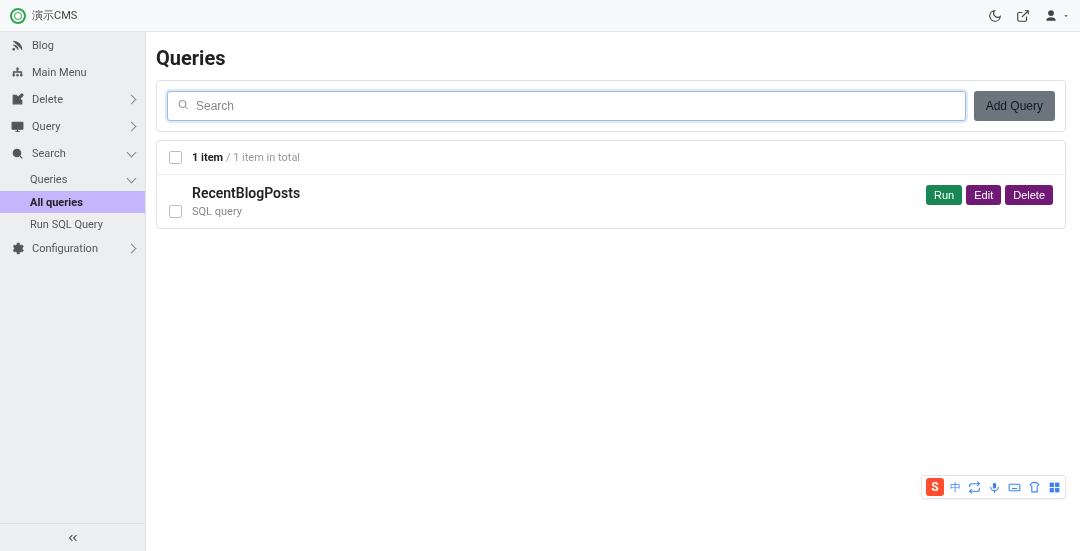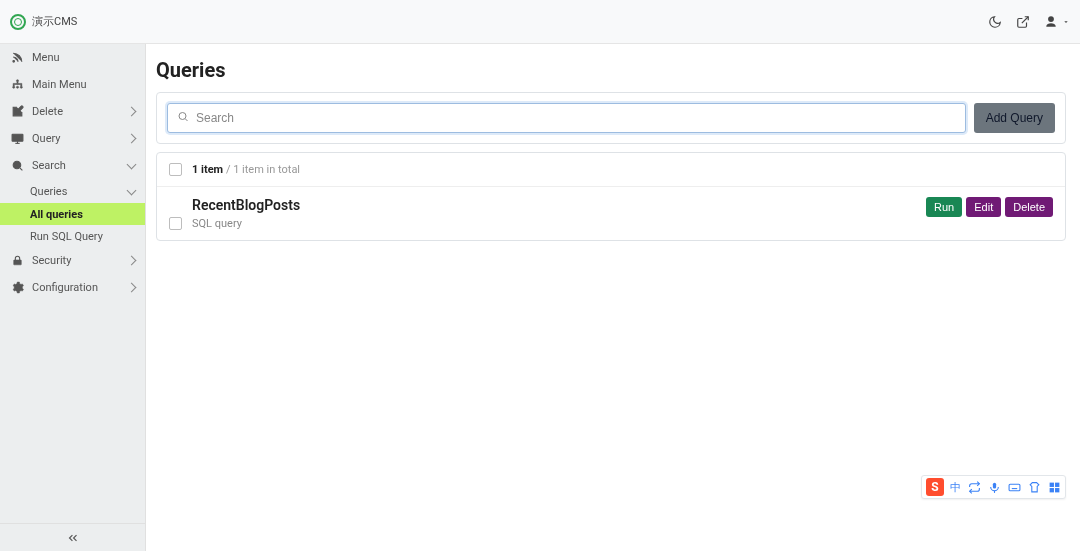--- a/index.html
+++ b/index.html
@@ -1,20 +1,20 @@
 <!DOCTYPE html>
 <html><head>
 <meta charset="utf-8">
 <style>
 * { box-sizing: border-box; margin: 0; padding: 0; }
 html, body { height: 100%; font-family: -apple-system, BlinkMacSystemFont, "Segoe UI", Roboto, Arial, sans-serif; font-size: 13px; color: #333; background: #fff; }
 body { display: flex; flex-direction: column; }
 
 
-.topbar { height: 44px; background: #f8f9fa; border-bottom: 1px solid #e5e5e5; display: flex; align-items: center; padding: 0 10px; justify-content: space-between; }
+.topbar { height: 32px; background: #f8f9fa; border-bottom: 1px solid #e5e5e5; display: flex; align-items: center; padding: 0 10px; justify-content: space-between; }
 .topbar-left { display: flex; align-items: center; gap: 6px; }
 .topbar-logo { width: 16px; height: 16px; border-radius: 50%; border: 2px solid #31a651; position: relative; display: flex; align-items: center; justify-content: center; }
 .topbar-logo::after { content: ""; width: 6px; height: 6px; border-radius: 50%; border: 1.5px solid #31a651; }
 .topbar-title { font-size: 11px; color: #444; }
 .topbar-right { display: flex; align-items: center; gap: 14px; color: #444; }
 .topbar-right .ticon { width: 14px; height: 14px; display: flex; align-items: center; justify-content: center; cursor: pointer; }
 .ticon svg { width: 14px; height: 14px; }
 
 
 .layout { flex: 1; display: flex; min-height: 0; }
@@ -22,21 +22,21 @@
 
 .sidebar { width: 146px; background: #eceeef; display: flex; flex-direction: column; border-right: 1px solid #e0e0e0; position: relative; }
 .side-item { display: flex; align-items: center; height: 27px; padding: 0 10px; cursor: pointer; font-size: 11px; color: #555; position: relative; }
 .side-item .icon { width: 14px; height: 14px; margin-right: 8px; display: flex; align-items: center; justify-content: center; flex-shrink: 0; }
 .side-item .icon svg { width: 13px; height: 13px; stroke: #555; fill: #555; }
 .side-item.expandable::after { content: ""; position: absolute; right: 10px; width: 6px; height: 6px; border-right: 1.3px solid #888; border-bottom: 1.3px solid #888; transform: rotate(-45deg); }
 .side-item.expanded::after { transform: rotate(45deg); top: 9px; }
 .side-sub { padding-left: 30px; height: 24px; display: flex; align-items: center; font-size: 11px; color: #555; cursor: pointer; position: relative; }
 .side-sub.expandable::after { content: ""; position: absolute; right: 10px; width: 6px; height: 6px; border-right: 1.3px solid #888; border-bottom: 1.3px solid #888; transform: rotate(45deg); top: 8px; }
 .side-subsub { padding-left: 30px; height: 22px; display: flex; align-items: center; font-size: 11px; color: #555; cursor: pointer; }
-.side-subsub.active { background: #bef264; font-weight: 700; color: #222; }
+.side-subsub.active { background: #c4b5fd; font-weight: 700; color: #222; }
 .sidebar-footer { margin-top: auto; height: 28px; display: flex; align-items: center; justify-content: center; cursor: pointer; color: #555; border-top: 1px solid #e0e0e0; }
 .sidebar-footer svg { width: 14px; height: 14px; }
 
 
 .main { flex: 1; padding: 14px 14px 14px 10px; background: #fff; overflow: auto; position: relative; }
 .page-title { font-size: 20px; font-weight: 700; color: #222; margin-bottom: 10px; }
 
 .card { border: 1px solid #dee2e6; border-radius: 4px; background: #fff; }
 .search-card { padding: 10px; display: flex; gap: 8px; align-items: center; }
 .search-wrap { flex: 1; position: relative; }
@@ -107,21 +107,21 @@
 
   <div class="sidebar">
     <div class="side-item">
       <span class="icon">
         <svg viewBox="0 0 24 24" fill="none" stroke="currentColor" stroke-width="2">
             <path d="M4 11a9 9 0 0 1 9 9"></path>
             <path d="M4 4a16 16 0 0 1 16 16"></path>
             <circle cx="5" cy="19" r="1.5" fill="currentColor"></circle>
           </svg>
       </span>
-      <span>Menu</span>
+      <span>Blog</span>
     </div>
     <div class="side-item">
       <span class="icon">
         <svg viewBox="0 0 24 24" fill="currentColor">
             <circle cx="12" cy="5" r="2"></circle>
             <circle cx="5" cy="17" r="2"></circle>
             <circle cx="12" cy="17" r="2"></circle>
             <circle cx="19" cy="17" r="2"></circle>
             <path d="M11 7h2v4h-2zM4 15h2v-3h12v3h2v-5H4z" fill="currentColor"></path>
           </svg>
@@ -157,29 +157,20 @@
       <span>Search</span>
     </div>
     <div class="side-sub expandable">
       <span>Queries</span>
     </div>
     <div class="side-subsub active">
       <span>All queries</span>
     </div>
     <div class="side-subsub">
       <span>Run SQL Query</span>
-    </div>
-    <div class="side-item expandable">
-      <span class="icon">
-        <svg viewBox="0 0 24 24" fill="currentColor">
-            <rect x="5" y="11" width="14" height="9" rx="1"></rect>
-            <path d="M8 11V8a4 4 0 0 1 8 0v3" fill="none" stroke="currentColor" stroke-width="2"></path>
-          </svg>
-      </span>
-      <span>Security</span>
     </div>
     <div class="side-item expandable">
       <span class="icon">
         <svg viewBox="0 0 24 24" fill="currentColor">
             <path d="M12 8a4 4 0 1 0 4 4 4 4 0 0 0-4-4zm9 4a7.9 7.9 0 0 0-.14-1.5l2.11-1.65-2-3.46-2.49 1a8 8 0 0 0-2.6-1.5L15.5 2h-4l-.38 2.89a8 8 0 0 0-2.6 1.5l-2.49-1-2 3.46 2.11 1.65A7.9 7.9 0 0 0 6 12a7.9 7.9 0 0 0 .14 1.5L4 15.15l2 3.46 2.49-1a8 8 0 0 0 2.6 1.5L11.5 22h4l.38-2.89a8 8 0 0 0 2.6-1.5l2.49 1 2-3.46-2.11-1.65A7.9 7.9 0 0 0 21 12z"></path>
           </svg>
       </span>
       <span>Configuration</span>
     </div>
 

